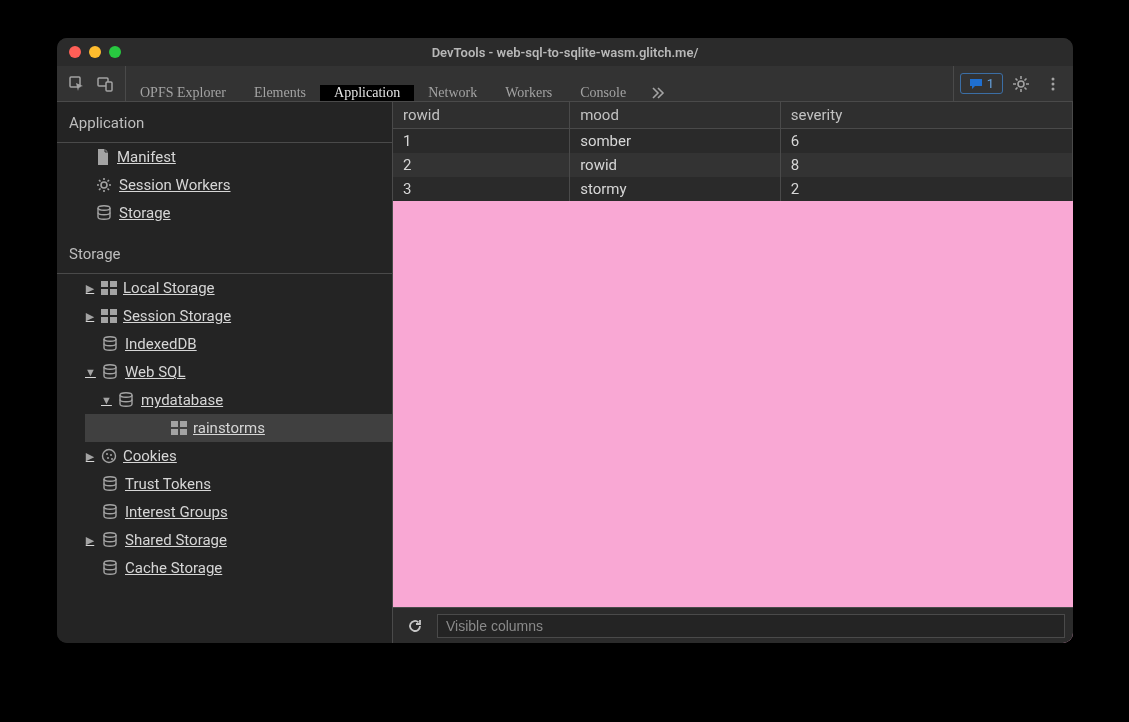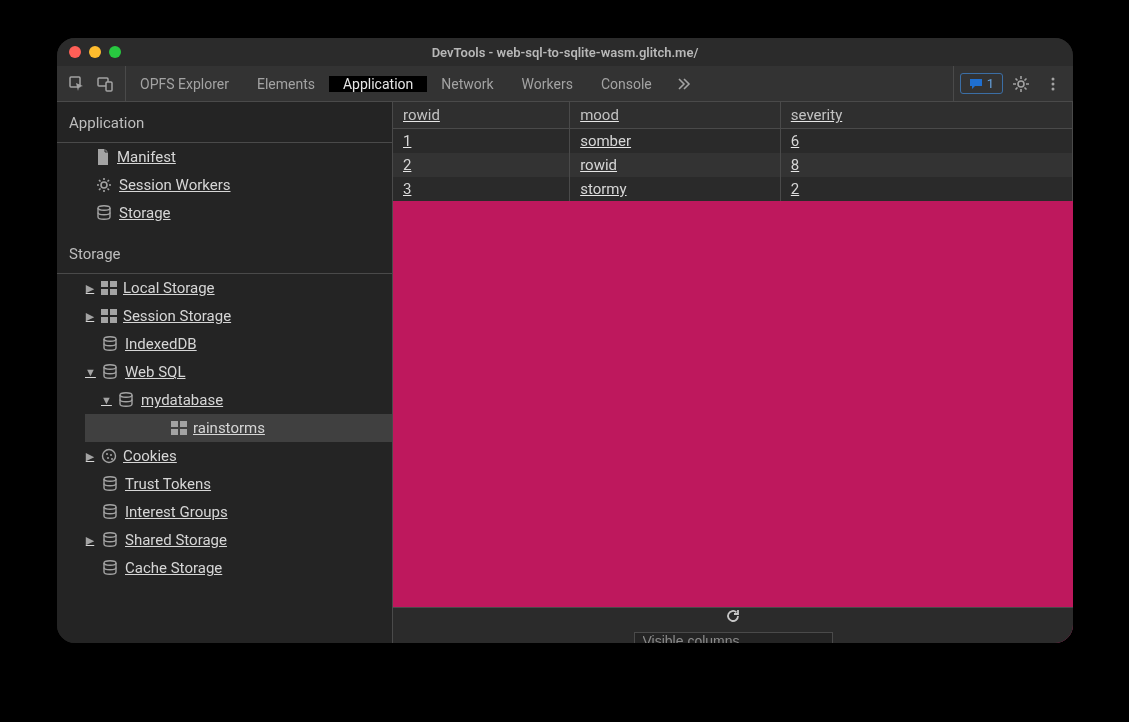--- a/index.html
+++ b/index.html
@@ -2,21 +2,21 @@
 <html><head>
 <meta charset="utf-8">
 <style>
   * { box-sizing: border-box; margin: 0; padding: 0; }
   html, body { width: 1129px; height: 722px; background: #000; font-family: -apple-system, BlinkMacSystemFont, "Segoe UI", Roboto, Helvetica, Arial, sans-serif; overflow: hidden; }
   .window {
     position: absolute;
     left: 57px; top: 38px;
     width: 1016px; height: 605px;
     background: #242424;
-    border-radius: 18px;
+    border-radius: 10px;
     box-shadow: 0 10px 40px rgba(0,0,0,0.7);
     display: flex; flex-direction: column;
     overflow: hidden;
     color: #e6e6e6;
   }
   
   .titlebar {
     height: 28px;
     background: #2b2b2b;
     display: flex; align-items: center;
@@ -33,21 +33,21 @@
   
   .toolbar {
     height: 36px;
     background: #333333;
     display: flex; align-items: center;
     flex-shrink: 0;
     border-bottom: 1px solid #4a4a4a;
   }
   .toolbar .left-icons { display: flex; align-items: center; padding: 0 6px; border-right: 1px solid #4a4a4a; height: 100%; }
   .icon-btn { width: 28px; height: 28px; display: flex; align-items: center; justify-content: center; color: #a3a3a3; cursor: pointer; border-radius: 3px; }
-  .tabs { display: flex; align-items: center; height: 100%; flex: 1; overflow: hidden; }
+  .tabs { display: flex; align-items: flex-end; height: 100%; flex: 1; overflow: hidden; font-family: Liberation Serif, serif; }
   .tab { display: flex; align-items: center; padding: 0 14px; font-size: 14px; color: #a3a3a3; cursor: pointer; position: relative; white-space: nowrap; }
   .tab.active { background: #000; color: #e6e6e6; }
   .more-chevrons { display: flex; align-items: center; padding: 0 10px; color: #a3a3a3; cursor: pointer; }
   .toolbar .right-icons { display: flex; align-items: center; padding: 0 6px; gap: 4px; border-left: 1px solid #4a4a4a; height: 100%; }
   .issues-badge { display: flex; align-items: center; gap: 4px; padding: 2px 8px; border: 1px solid #3b6ea5; border-radius: 3px; color: #64a0dc; font-size: 13px; cursor: pointer; }
 
   
   .main { flex: 1; display: flex; min-height: 0; }
   .sidebar {
     width: 336px;
@@ -70,21 +70,21 @@
     text-decoration: underline;
   }
   .tree-item.selected { background: #404040; margin-left: 28px; }
   .tree-item .indent { display: inline-block; }
   .tree-item .ind-0 { width: 24px; }
   .tree-item .ind-1 { width: 14px; }
   .tree-item .ind-2 { width: 30px; }
   .tree-item .ind-4 { width: 72px; }
   .arrow { width: 10px; font-size: 11px; color: #a3a3a3; display: inline-block; text-align: center; }
 
-  .content { flex: 1; display: flex; flex-direction: column; background: #be185d; min-width: 0; text-decoration: underline; }
+  .content { flex: 1; display: flex; flex-direction: column; background: #f9a8d4; min-width: 0; }
   .table-area { flex: 1; overflow: auto; }
   table { width: 100%; border-collapse: collapse; font-size: 15px; color: #d6d6d6; table-layout: fixed; }
   thead th {
     text-align: left; font-weight: 400;
     padding: 4px 10px;
     background: #2f2f2f;
     border-right: 1px solid #4a4a4a;
     border-bottom: 1px solid #4a4a4a;
     color: #c2c2c2;
     position: sticky; top: 0;
@@ -95,21 +95,20 @@
   }
   tbody tr:nth-child(odd) { background: #2a2a2a; }
   tbody tr:nth-child(even) { background: #333333; }
 
   .bottom-bar {
     height: 36px;
     border-top: 1px solid #4a4a4a;
     display: flex; align-items: center; gap: 8px; padding: 0 8px;
     flex-shrink: 0;
     background: #2b2b2b;
-    flex-direction: column;
   }
   .filter-input {
     flex: 1; height: 24px;
     background: #242424;
     border: 1px solid #4a4a4a;
     color: #d6d6d6;
     padding: 0 8px;
     font-size: 14px;
     outline: none;
   }

